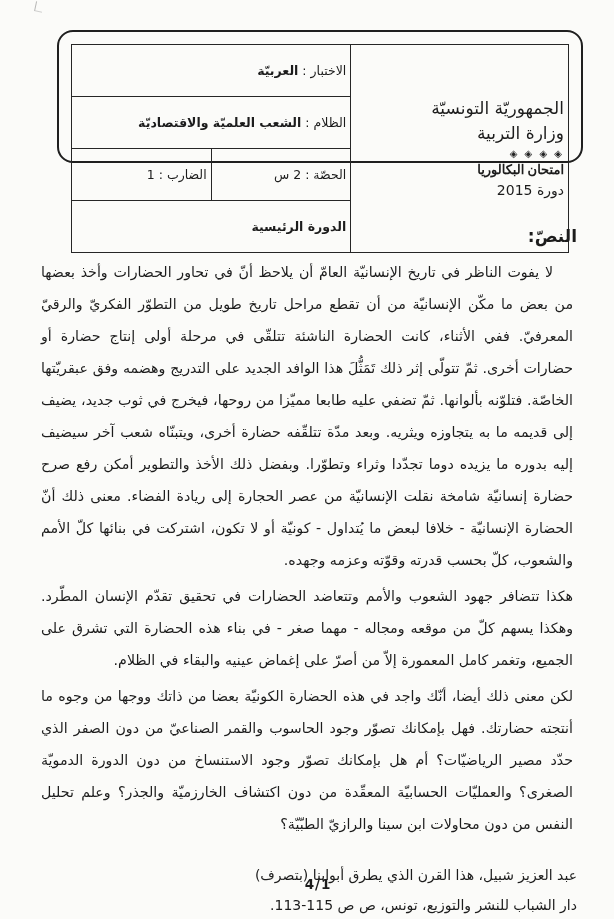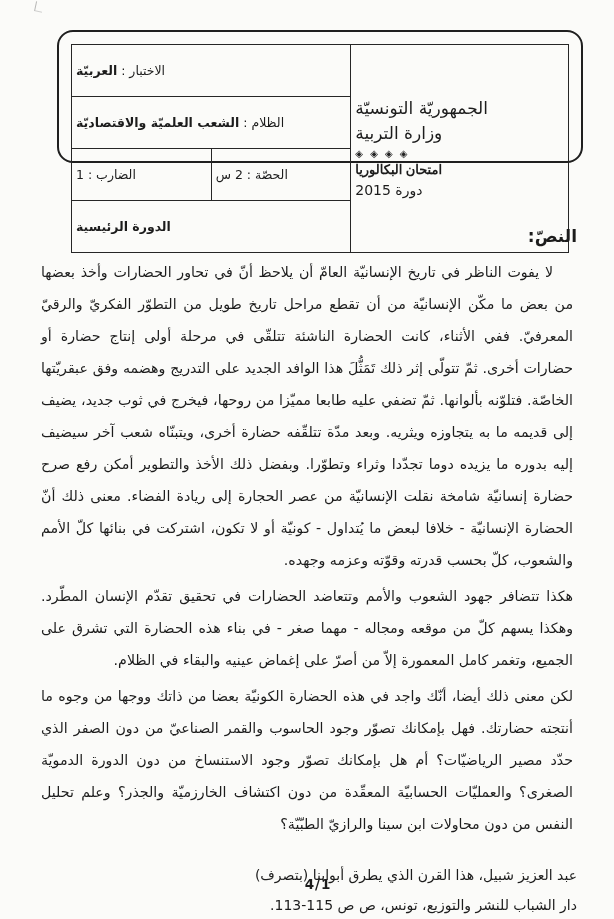--- a/index.html
+++ b/index.html
@@ -25,21 +25,21 @@
     background:transparent;
   }
   table.header-table{
     width:100%;height:100%;
     border-collapse:collapse;
     direction:rtl;
     table-layout:fixed;
   }
   table.header-table td{
     border:1.6px solid #262626;
-    text-align:left;vertical-align:middle;
+    text-align:right;vertical-align:middle;
     padding:18px 4px;
     font-size:12.5px;
     white-space:nowrap;
   }
   td.authority-cell{width:42%;}
   .authority-cell .line{line-height:1.5;font-size:17px;}
   .authority-cell .ornament{font-size:10px;letter-spacing:2px;line-height:1.3;color:#222;}
   .authority-cell .bold-line{font-weight:bold;font-size:13px;line-height:1.55;font-family:Liberation Serif, serif;}
   .authority-cell .year-line{font-weight:normal;font-size:14px;line-height:1.5;}
   .lbl{font-weight:normal;}

